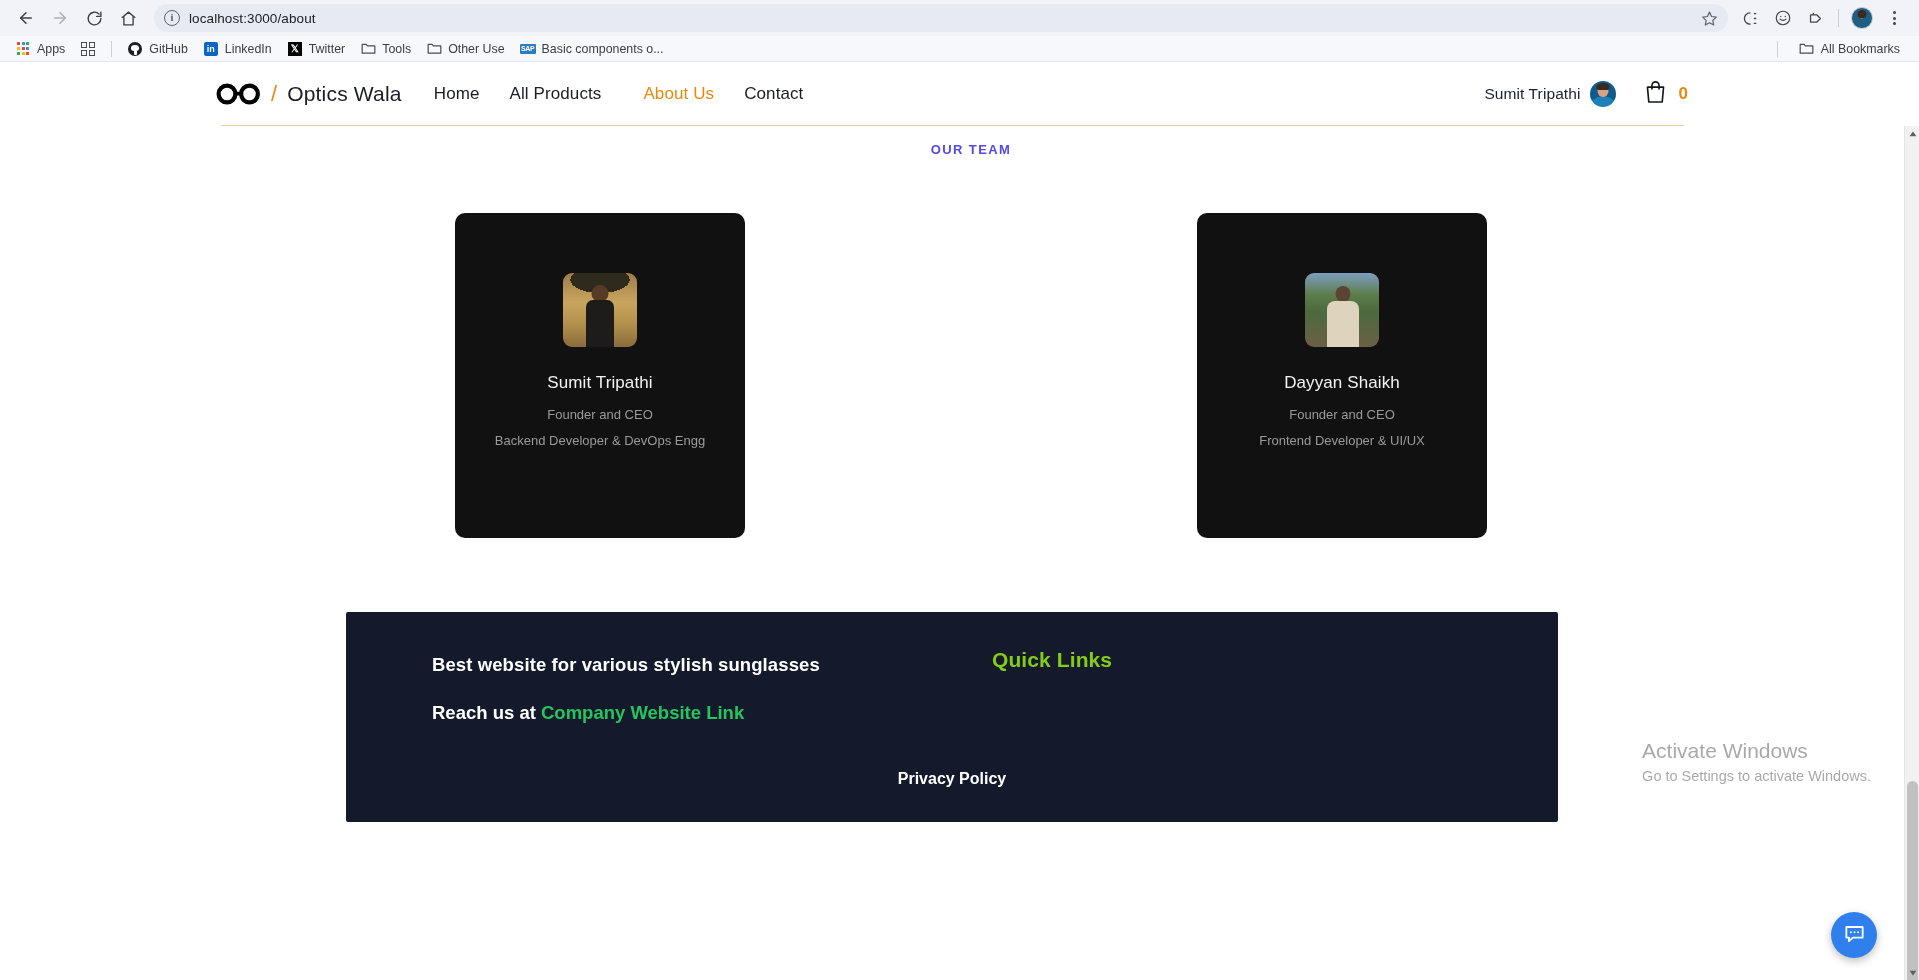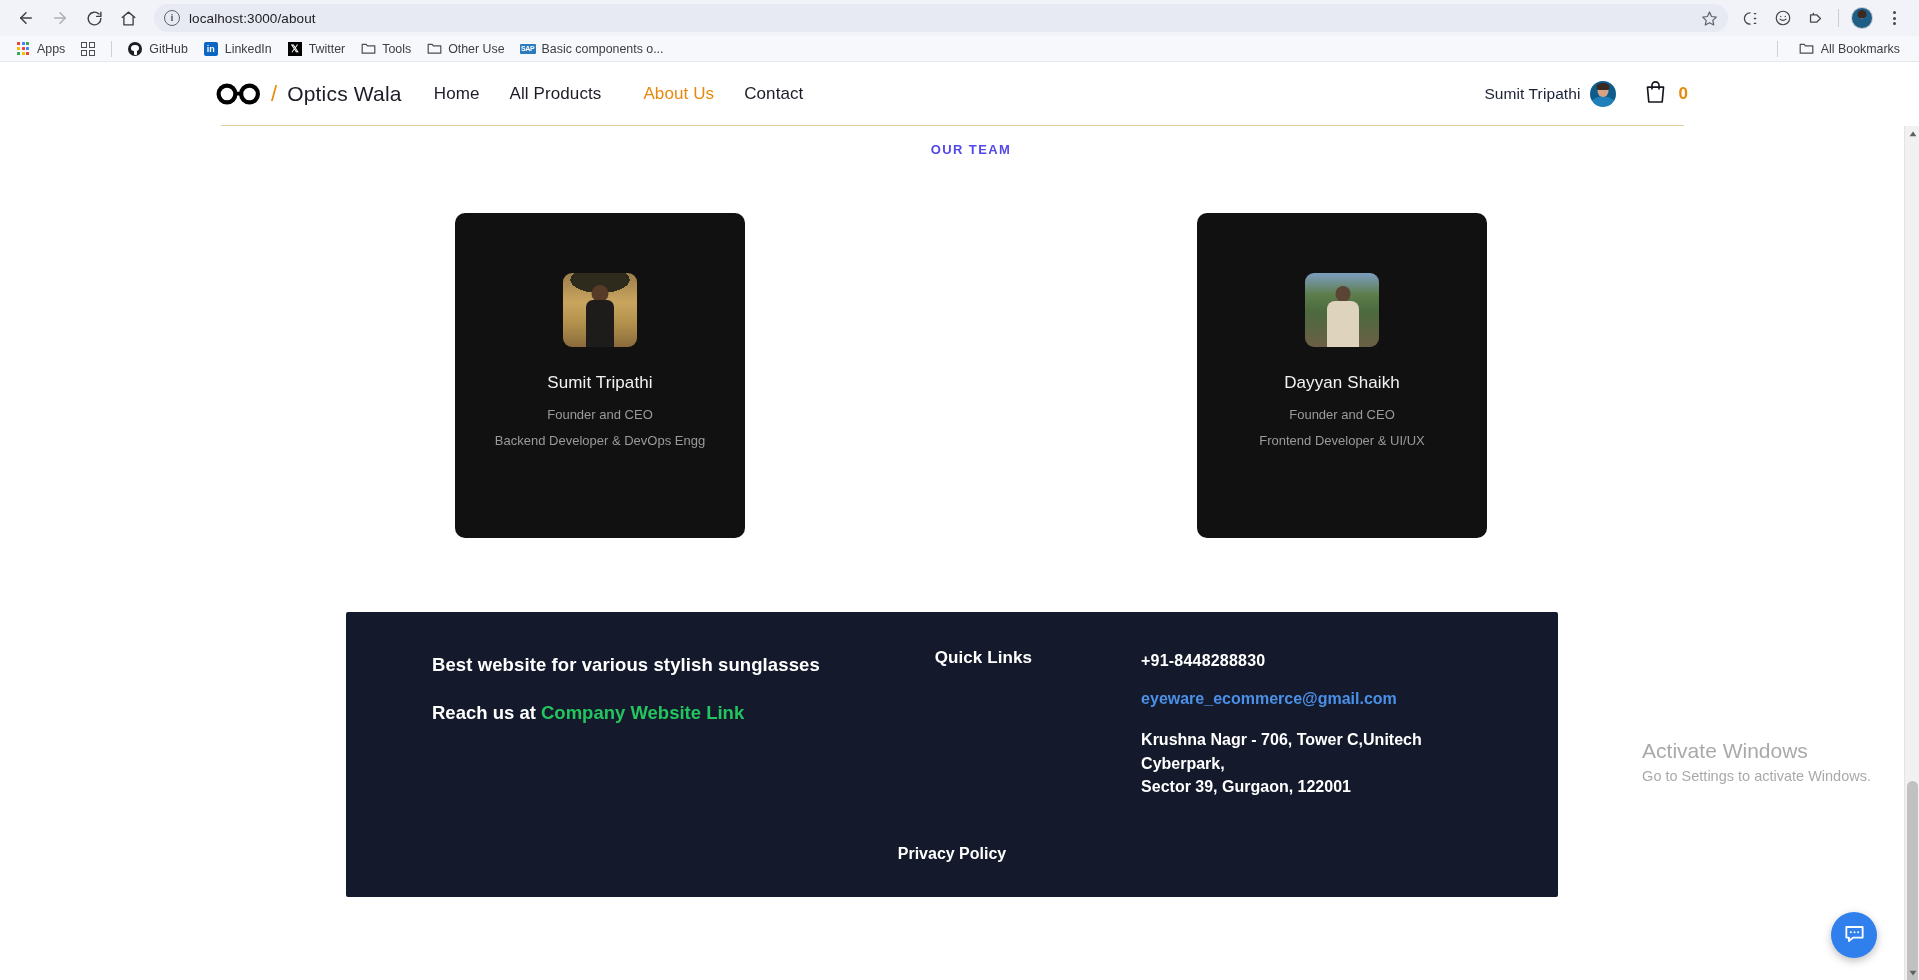--- a/index.html
+++ b/index.html
@@ -205,21 +205,21 @@
   .footer-cols {
     display: flex; padding: 0 86px;
   }
   .fcol-1 { width: 560px; padding-top: 6px; }
   .f-tag {
     font-size: 18.5px; color: #ffffff; font-weight: 700; letter-spacing: .1px;
   }
   .f-reach { font-size: 18.5px; color:#ffffff; font-weight:700; margin-top: 26px; }
   .f-reach a { color: #22c55e; text-decoration: none; cursor:pointer; font-weight:700; }
   .fcol-2 { width: 230px; }
-  .f-head { font-size: 17px; color:#ffffff; font-weight: 700; letter-spacing:.1px; }
+  .f-head { font-size: 21px; color:#84cc16; font-weight: 700; letter-spacing:.1px; }
   .fcol-3 { padding-top: 4px; }
   .f-phone { font-size: 16px; color:#ffffff; font-weight:700; letter-spacing:.2px; }
   .f-mail { font-size: 16px; color:#4b90e8; font-weight:700; margin-top: 20px; display:inline-block; text-decoration:none; cursor:pointer;}
   .f-addr { font-size: 16px; color:#ffffff; font-weight:700; margin-top: 20px; line-height: 1.48; }
 
   .f-privacy { text-align:center; margin-top: 46px; }
   .f-privacy a { font-size:16px; color:#ffffff; font-weight:700; text-decoration:none; cursor:pointer; }
   .f-copy {
     text-align:center; margin-top: 22px;
     font-size: 17px; color:#9aa1b1;
@@ -497,28 +497,20 @@
             <div class="f-tag">Best website for various stylish sunglasses</div>
             <div class="f-reach">
               <span>Reach us at </span><a>Company Website Link</a>
             </div>
           </div>
 
           <div class="fcol-2">
             <div class="f-head">Quick Links</div>
           </div>
 
-          <div class="fcol-3">
-            <div class="f-phone">+91-8448288830</div>
-            <a class="f-mail">eyeware_ecommerce@gmail.com</a>
-            <div class="f-addr">
-              <div>Krushna Nagr - 706, Tower C,Unitech Cyberpark,</div>
-              <div>Sector 39, Gurgaon, 122001</div>
-            </div>
-          </div>
 
         </div>
 
         <div class="f-privacy">
           <a>Privacy Policy</a>
         </div>
       </footer>
 
     </div>
 

